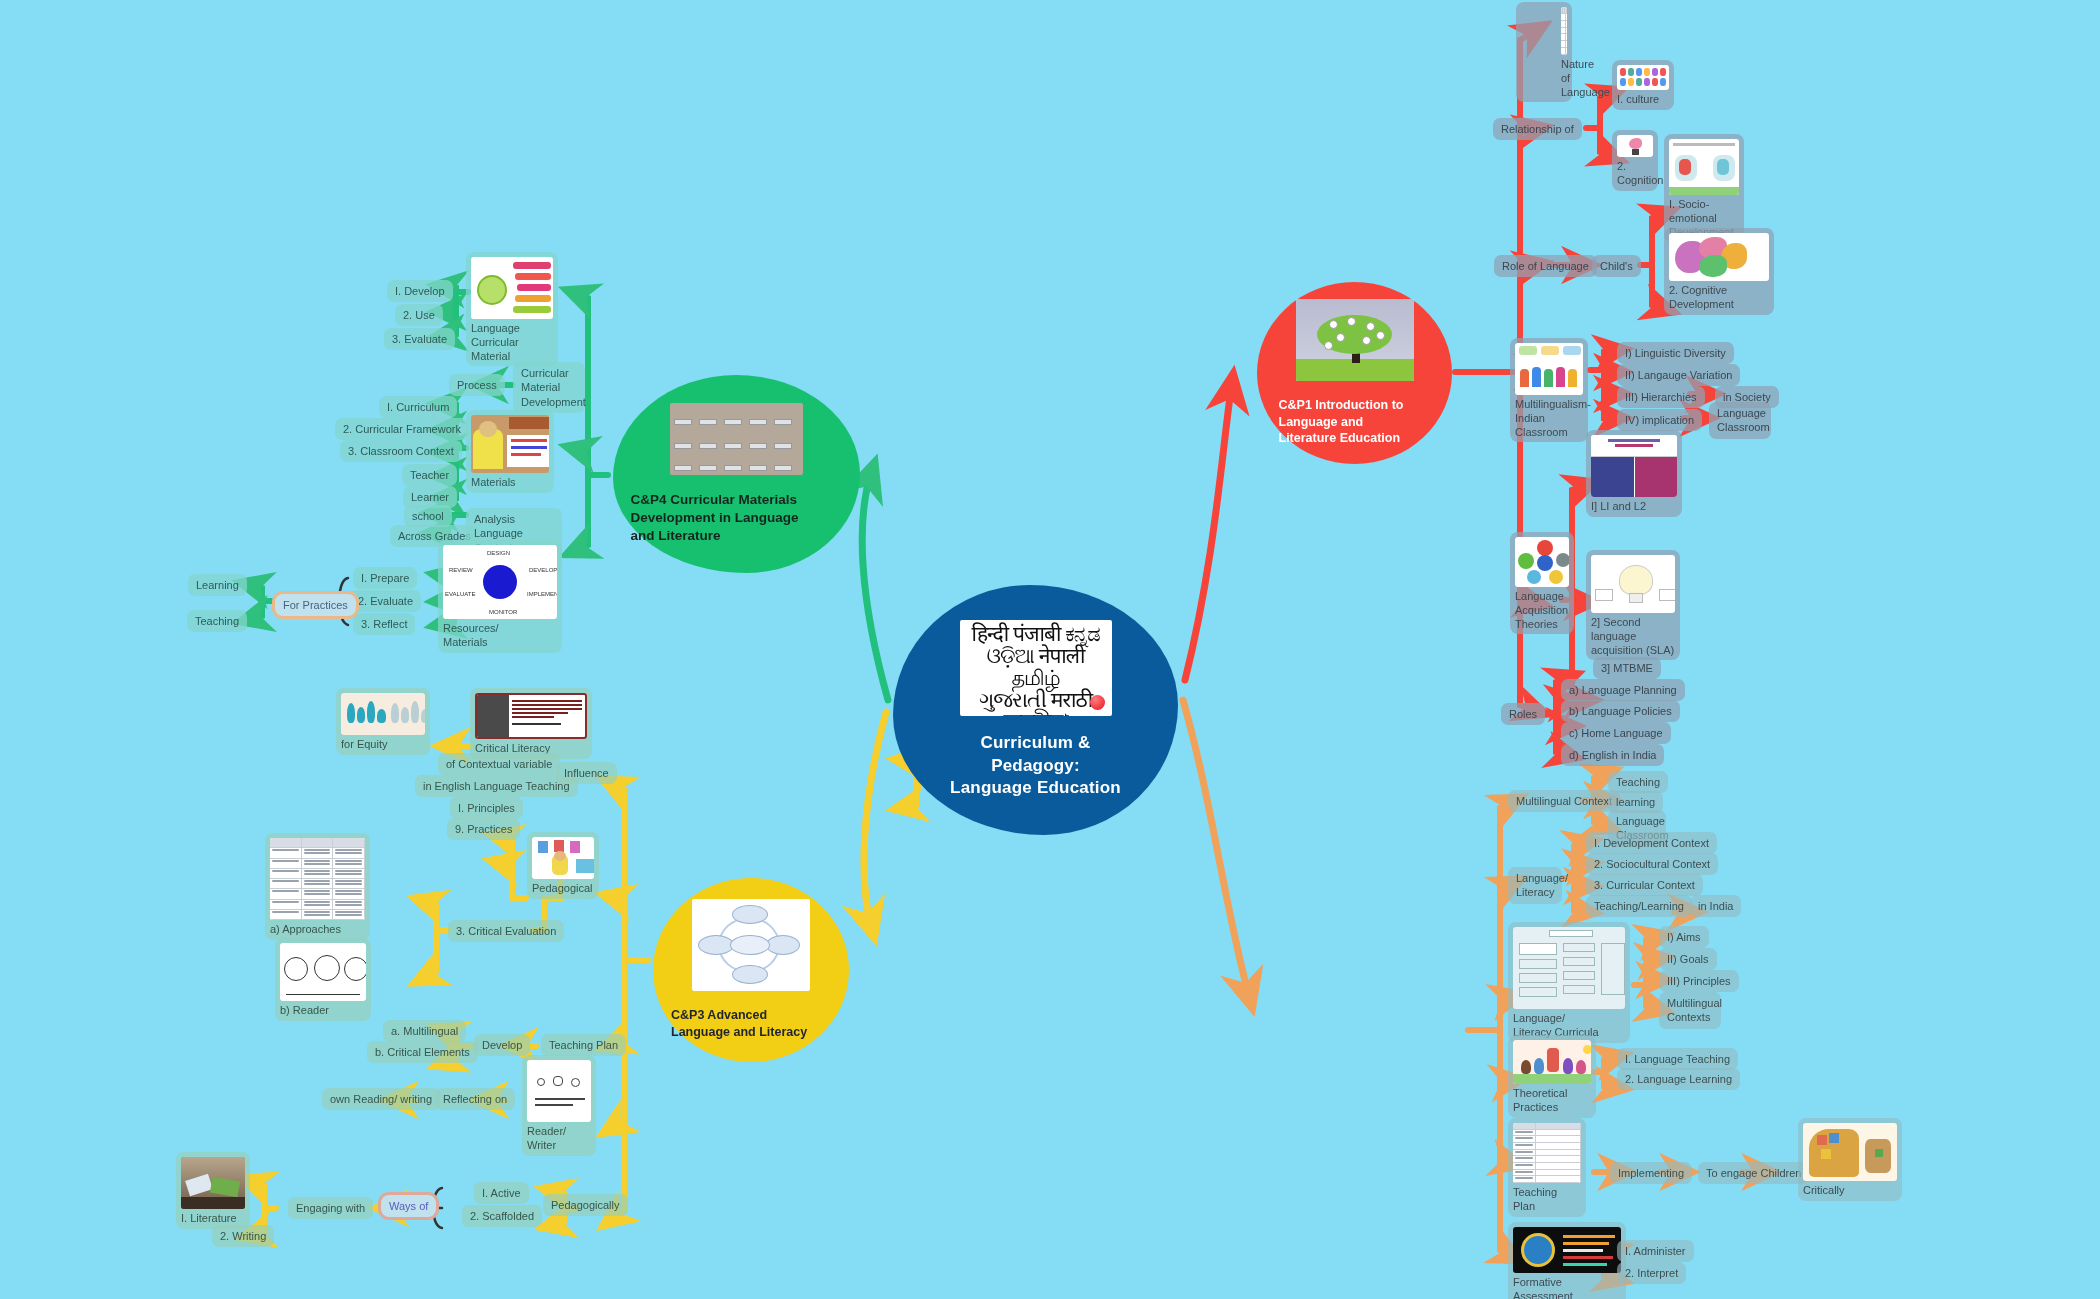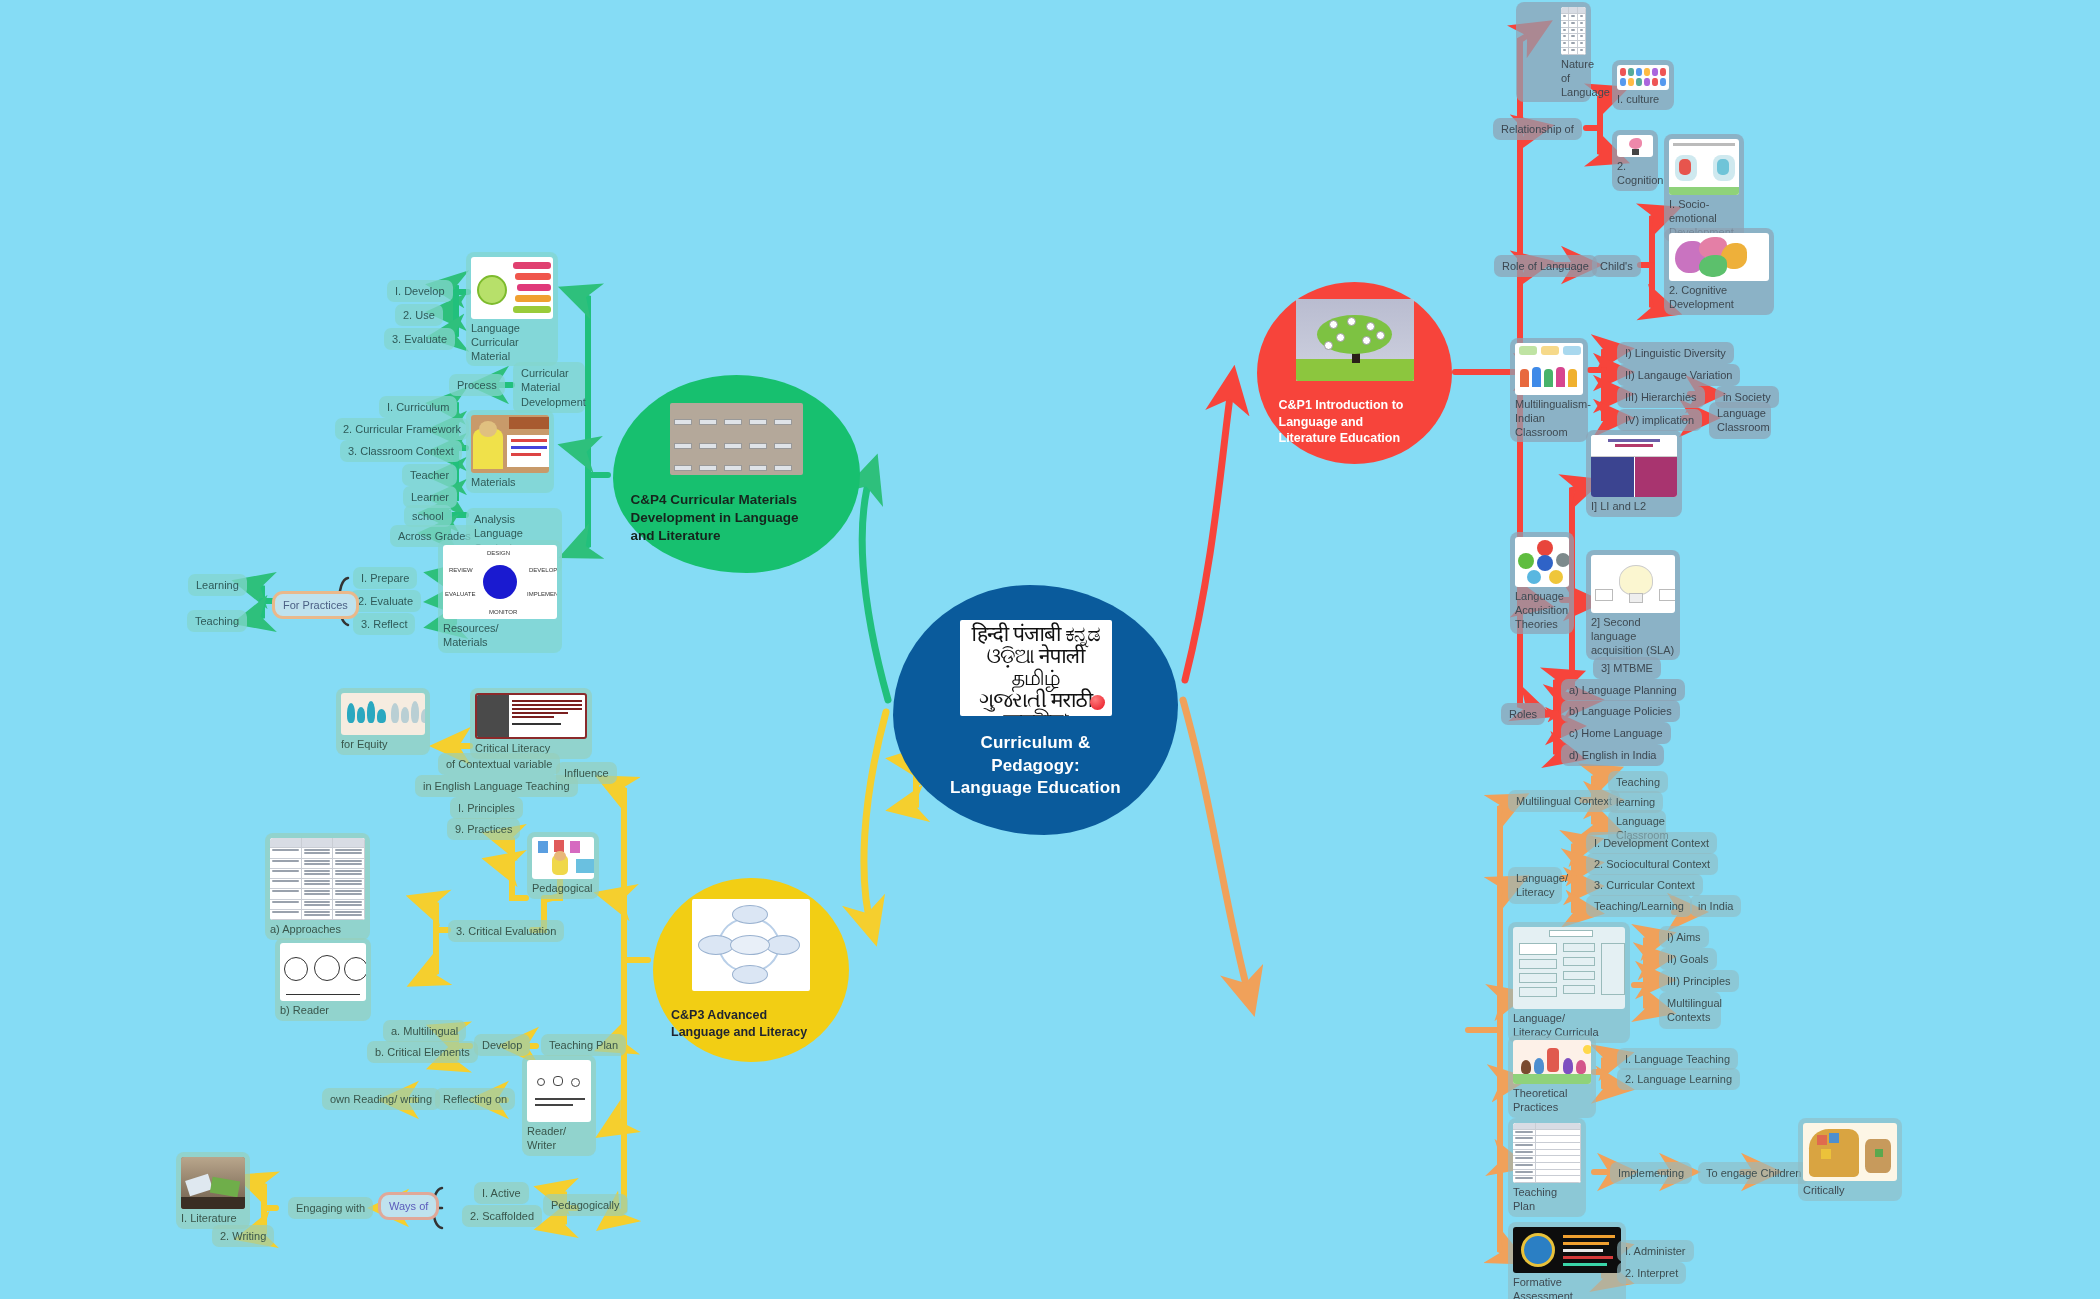--- a/index.html
+++ b/index.html
@@ -329,21 +329,21 @@
         <div style="position:absolute;left:54px;top:62px;width:18px;height:6px;background:#dfe3e8;border:1px solid #999;"></div>
         <div style="position:absolute;left:79px;top:62px;width:18px;height:6px;background:#dfe3e8;border:1px solid #999;"></div>
         <div style="position:absolute;left:104px;top:62px;width:18px;height:6px;background:#dfe3e8;border:1px solid #999;"></div>
       </div>
     </div>
     <div class="hub-label">C&amp;P4 Curricular Materials
 Development in Language
 and Literature</div>
   </div>
 
-  <div class="card red" style="left:1516px;top:2px;width:75px;padding-left:45px;">
+  <div class="card red" style="left:1516px;top:2px;width:56px;padding-left:45px;">
     <span class="thumb" style="height:48px;">
       <span class="mini tbl">
         <span class="tr">
             <span class="td hd"></span>
             <span class="td hd"></span>
             <span class="td hd"></span>
           </span>
         <span class="tr">
             <span class="td">
               <i></i>

